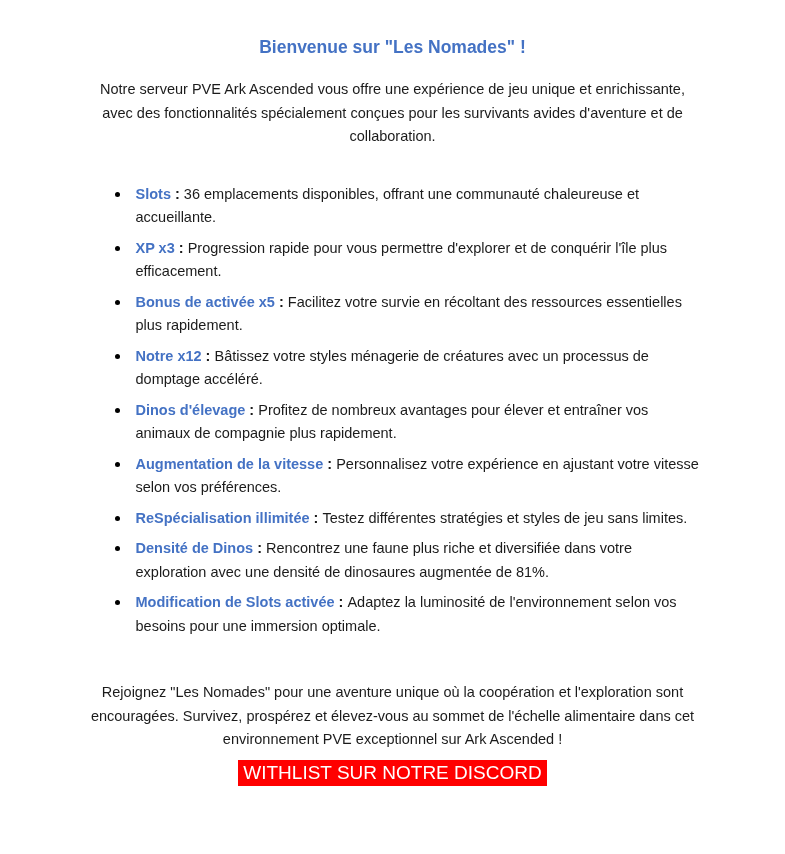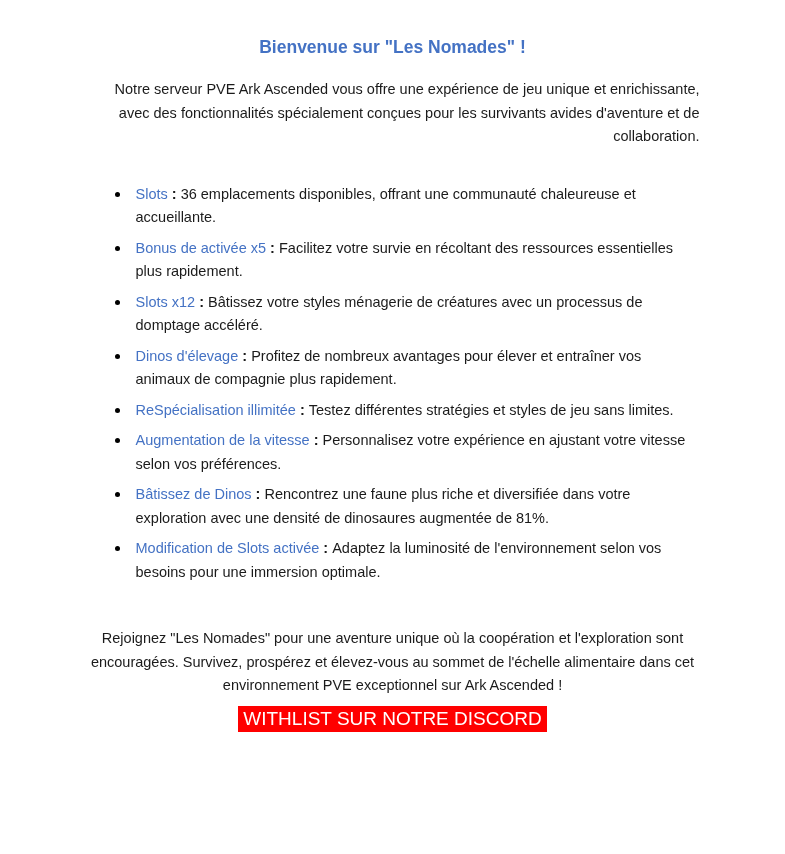--- a/index.html
+++ b/index.html
@@ -25,21 +25,21 @@
     font-size: 17.5px;
     line-height: 22px;
     font-weight: bold;
     text-align: center;
     color: var(--accent, #4472C4);
   }
   .intro {
     margin: 0 0 34px 0;
     font-size: 14.5px;
     line-height: 23.5px;
-    text-align: right;
+    text-align: center;
   }
   ul.features {
     list-style: none;
     margin: 0;
     padding: 0 0 0 50px;
   }
   ul.features li {
     position: relative;
     font-size: 14.5px;
     line-height: 23.5px;
@@ -50,21 +50,21 @@
     position: absolute;
     left: -21px;
     top: 9px;
     width: 5px;
     height: 5px;
     border-radius: 50%;
     background: var(--bullet, #000);
   }
   .feature-label {
     color: var(--accent, #4472C4);
-    font-weight: normal;
+    font-weight: bold;
   }
   .feature-sep {
     font-weight: bold;
     white-space: pre;
   }
   .outro {
     margin: 43px 0 8px 0;
     font-size: 14.5px;
     line-height: 23.5px;
     text-align: center;
@@ -86,26 +86,27 @@
 <body>
 
 <div class="page">
 
   <h1 class="doc-title">Bienvenue sur "Les Nomades" !</h1>
 
   <p class="intro">Notre serveur PVE Ark Ascended vous offre une expérience de jeu unique et enrichissante, avec des fonctionnalités spécialement conçues pour les survivants avides d'aventure et de collaboration.</p>
 
   <ul class="features">
       <li><span class="feature-label">Slots</span><span class="feature-sep"> : </span><span class="feature-text">36 emplacements disponibles, offrant une communauté chaleureuse et accueillante.</span></li>
+      <li><span class="feature-label">XP x3</span><span class="feature-sep"> : </span><span class="feature-text">Progression rapide pour vous permettre d'explorer et de conquérir l'île plus efficacement.</span></li>
       <li><span class="feature-label">Bonus de activée x5</span><span class="feature-sep"> : </span><span class="feature-text">Facilitez votre survie en récoltant des ressources essentielles plus rapidement.</span></li>
-      <li><span class="feature-label">Slots x12</span><span class="feature-sep"> : </span><span class="feature-text">Bâtissez votre styles ménagerie de créatures avec un processus de domptage accéléré.</span></li>
+      <li><span class="feature-label">Notre x12</span><span class="feature-sep"> : </span><span class="feature-text">Bâtissez votre styles ménagerie de créatures avec un processus de domptage accéléré.</span></li>
       <li><span class="feature-label">Dinos d'élevage</span><span class="feature-sep"> : </span><span class="feature-text">Profitez de nombreux avantages pour élever et entraîner vos animaux de compagnie plus rapidement.</span></li>
+      <li><span class="feature-label">Augmentation de la vitesse</span><span class="feature-sep"> : </span><span class="feature-text">Personnalisez votre expérience en ajustant votre vitesse selon vos préférences.</span></li>
       <li><span class="feature-label">ReSpécialisation illimitée</span><span class="feature-sep"> : </span><span class="feature-text">Testez différentes stratégies et styles de jeu sans limites.</span></li>
-      <li><span class="feature-label">Augmentation de la vitesse</span><span class="feature-sep"> : </span><span class="feature-text">Personnalisez votre expérience en ajustant votre vitesse selon vos préférences.</span></li>
-      <li><span class="feature-label">Bâtissez de Dinos</span><span class="feature-sep"> : </span><span class="feature-text">Rencontrez une faune plus riche et diversifiée dans votre exploration avec une densité de dinosaures augmentée de 81%.</span></li>
+      <li><span class="feature-label">Densité de Dinos</span><span class="feature-sep"> : </span><span class="feature-text">Rencontrez une faune plus riche et diversifiée dans votre exploration avec une densité de dinosaures augmentée de 81%.</span></li>
       <li><span class="feature-label">Modification de Slots activée</span><span class="feature-sep"> : </span><span class="feature-text">Adaptez la luminosité de l'environnement selon vos besoins pour une immersion optimale.</span></li>
     </ul>
 
   <p class="outro">Rejoignez "Les Nomades" pour une aventure unique où la coopération et l'exploration sont encouragées. Survivez, prospérez et élevez-vous au sommet de l'échelle alimentaire dans cet environnement PVE exceptionnel sur Ark Ascended !</p>
 
   <div class="cta-row">
     <span class="cta-banner">WITHLIST SUR NOTRE DISCORD</span>
   </div>
 
 </div>

